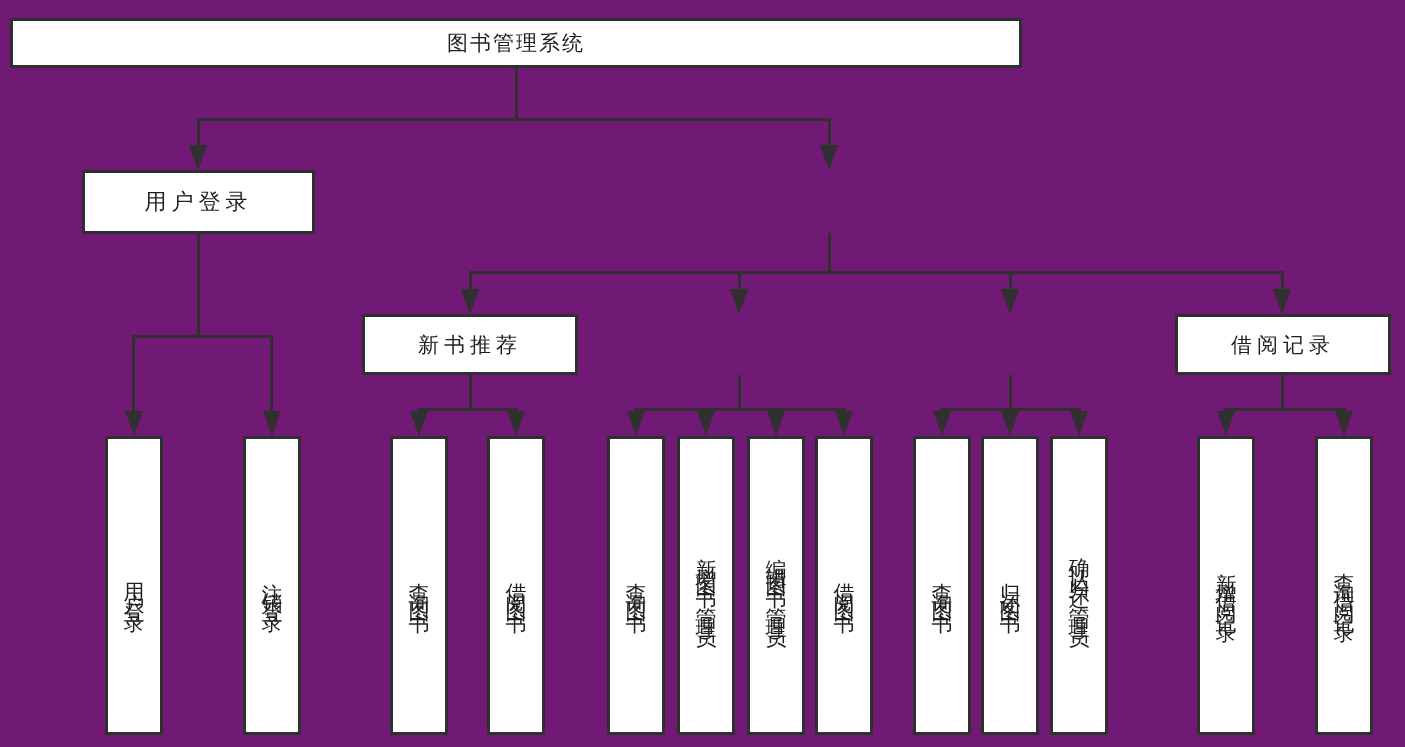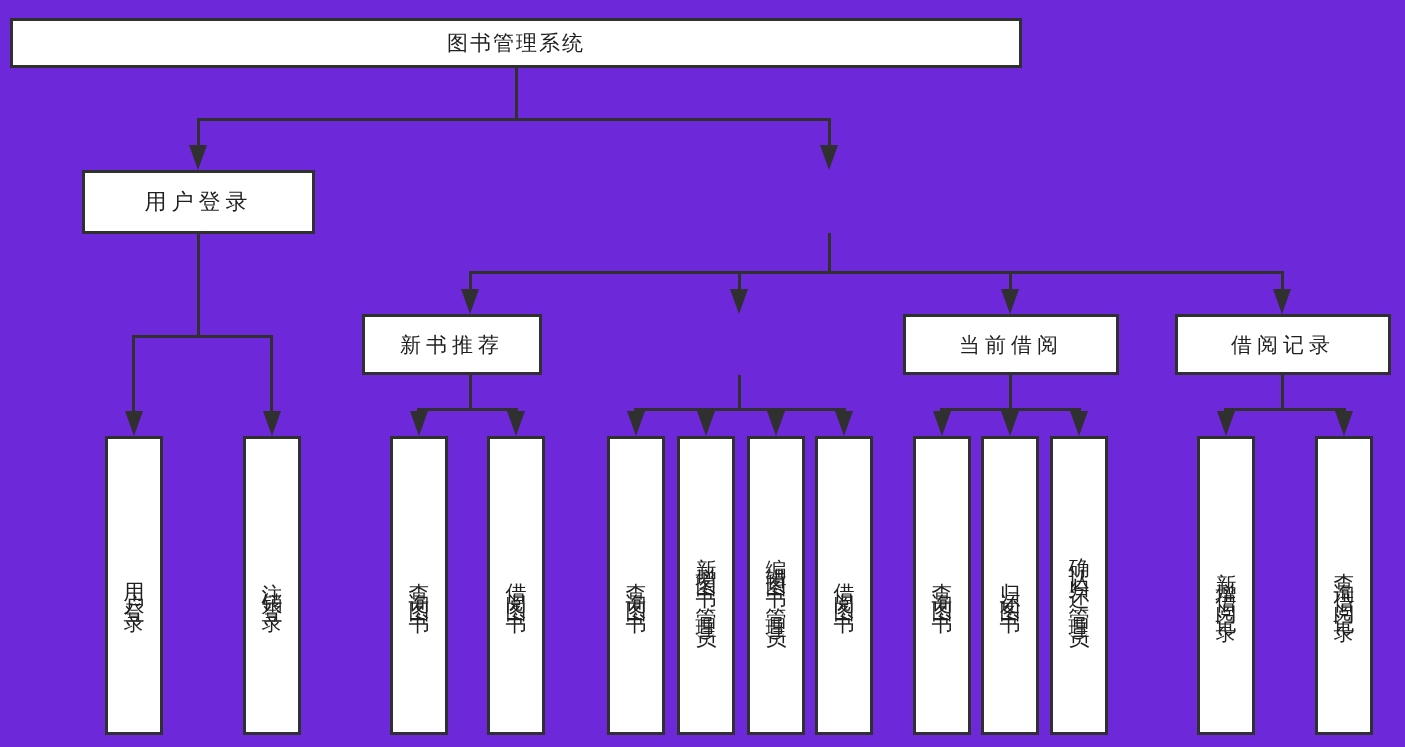--- a/index.html
+++ b/index.html
@@ -3,21 +3,21 @@
 <meta charset="utf-8">
 <style>
   * { margin: 0; padding: 0; box-sizing: border-box; }
   html, body { background: #ffffff; }
   body { font-family: "Liberation Sans", "DejaVu Sans", sans-serif; }
 
   .canvas {
     position: relative;
     width: 1405px;
     height: 747px;
-    background: #6d28d9;
+    background: #701a75;
     overflow: hidden;
   }
 
   
   .node {
     position: absolute;
     background: #ffffff;
     border: 3px solid #303030;
     display: flex;
     align-items: center;
@@ -81,28 +81,25 @@
 
   <div class="node node--root" style="left:10px; top:18px; width:1012px; height:50px;">
     <span>图书管理系统</span>
   </div>
 
   <div class="node node--l2" style="left:82px; top:170px; width:233px; height:64px;">
     <span>用户登录</span>
   </div>
 
 
-  <div class="node node--l3" style="left:362px; top:314px; width:180px; height:61px;">
+  <div class="node node--l3" style="left:362px; top:314px; width:216px; height:61px;">
     <span>新书推荐</span>
   </div>
 
 
-  <div class="node node--l3" style="left:903px; top:314px; width:216px; height:61px;">
-    <span>当前借阅</span>
-  </div>
 
   <div class="node node--l3" style="left:1175px; top:314px; width:216px; height:61px;">
     <span>借阅记录</span>
   </div>
 
   <div class="leaf" style="left:105px;">
     <span>用户登录</span>
   </div>
   <div class="leaf" style="left:243px;">
     <span>注销登录</span>

